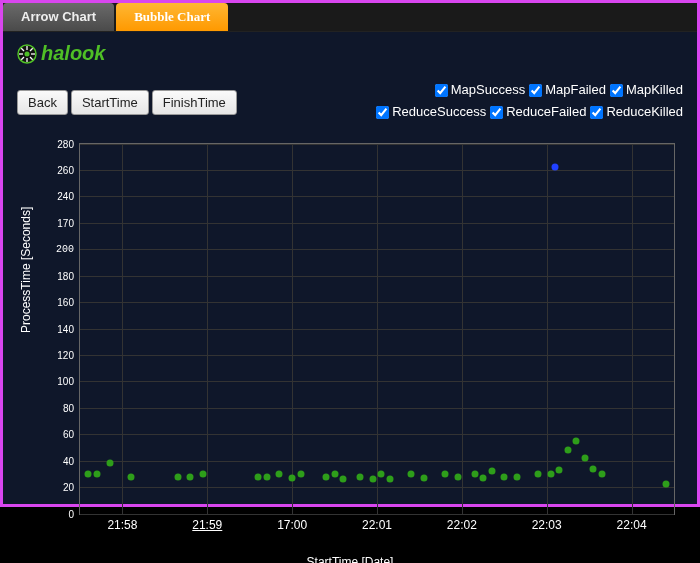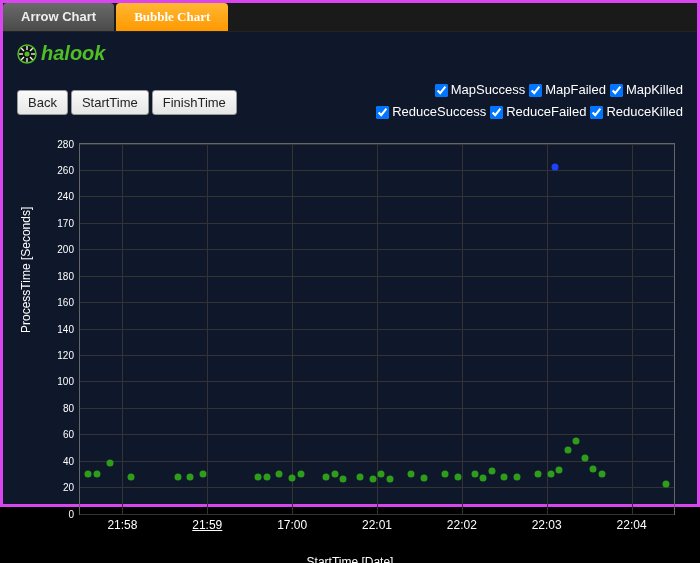--- a/index.html
+++ b/index.html
@@ -222,21 +222,21 @@
         <div class="ytick" style="top: 64.2857%;">100</div>
         <div class="hgrid" style="top: 57.1429%;"></div>
         <div class="ytick" style="top: 57.1429%;">120</div>
         <div class="hgrid" style="top: 50%;"></div>
         <div class="ytick" style="top: 50%;">140</div>
         <div class="hgrid" style="top: 42.8571%;"></div>
         <div class="ytick" style="top: 42.8571%;">160</div>
         <div class="hgrid" style="top: 35.7143%;"></div>
         <div class="ytick" style="top: 35.7143%;">180</div>
         <div class="hgrid" style="top: 28.5714%;"></div>
-        <div class="ytick" style="top: 28.5714%;">200</div>
+        <div class="ytick" style="top: 28.5714%; font-family: Liberation Mono, monospace;">200</div>
         <div class="hgrid" style="top: 21.4286%;"></div>
         <div class="ytick" style="top: 21.4286%;">170</div>
         <div class="hgrid" style="top: 14.2857%;"></div>
         <div class="ytick" style="top: 14.2857%;">240</div>
         <div class="hgrid" style="top: 7.14286%;"></div>
         <div class="ytick" style="top: 7.14286%;">260</div>
         <div class="hgrid" style="top: 0%;"></div>
         <div class="ytick" style="top: 0%;">280</div>
         <div class="vgrid" style="left: 7.14286%;"></div>
         <div class="xtick" style="left: 7.14286%;">21:58</div>

